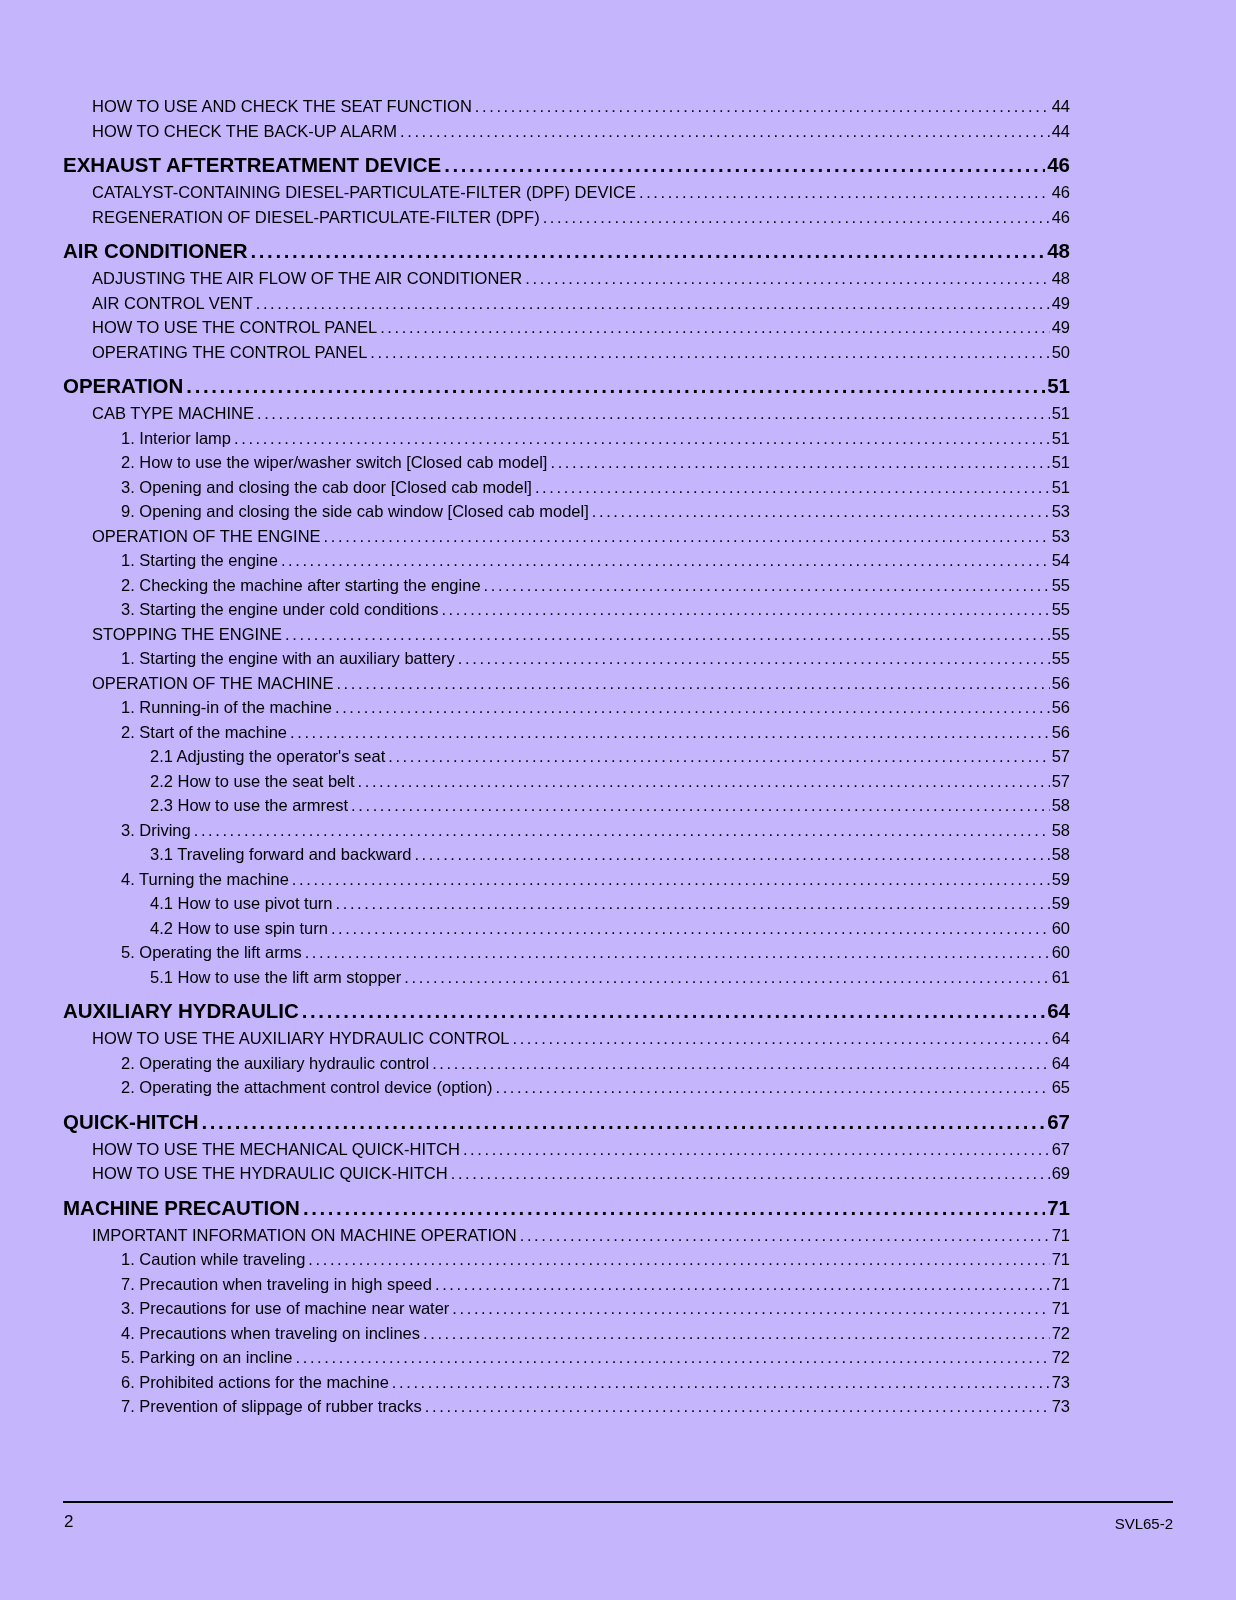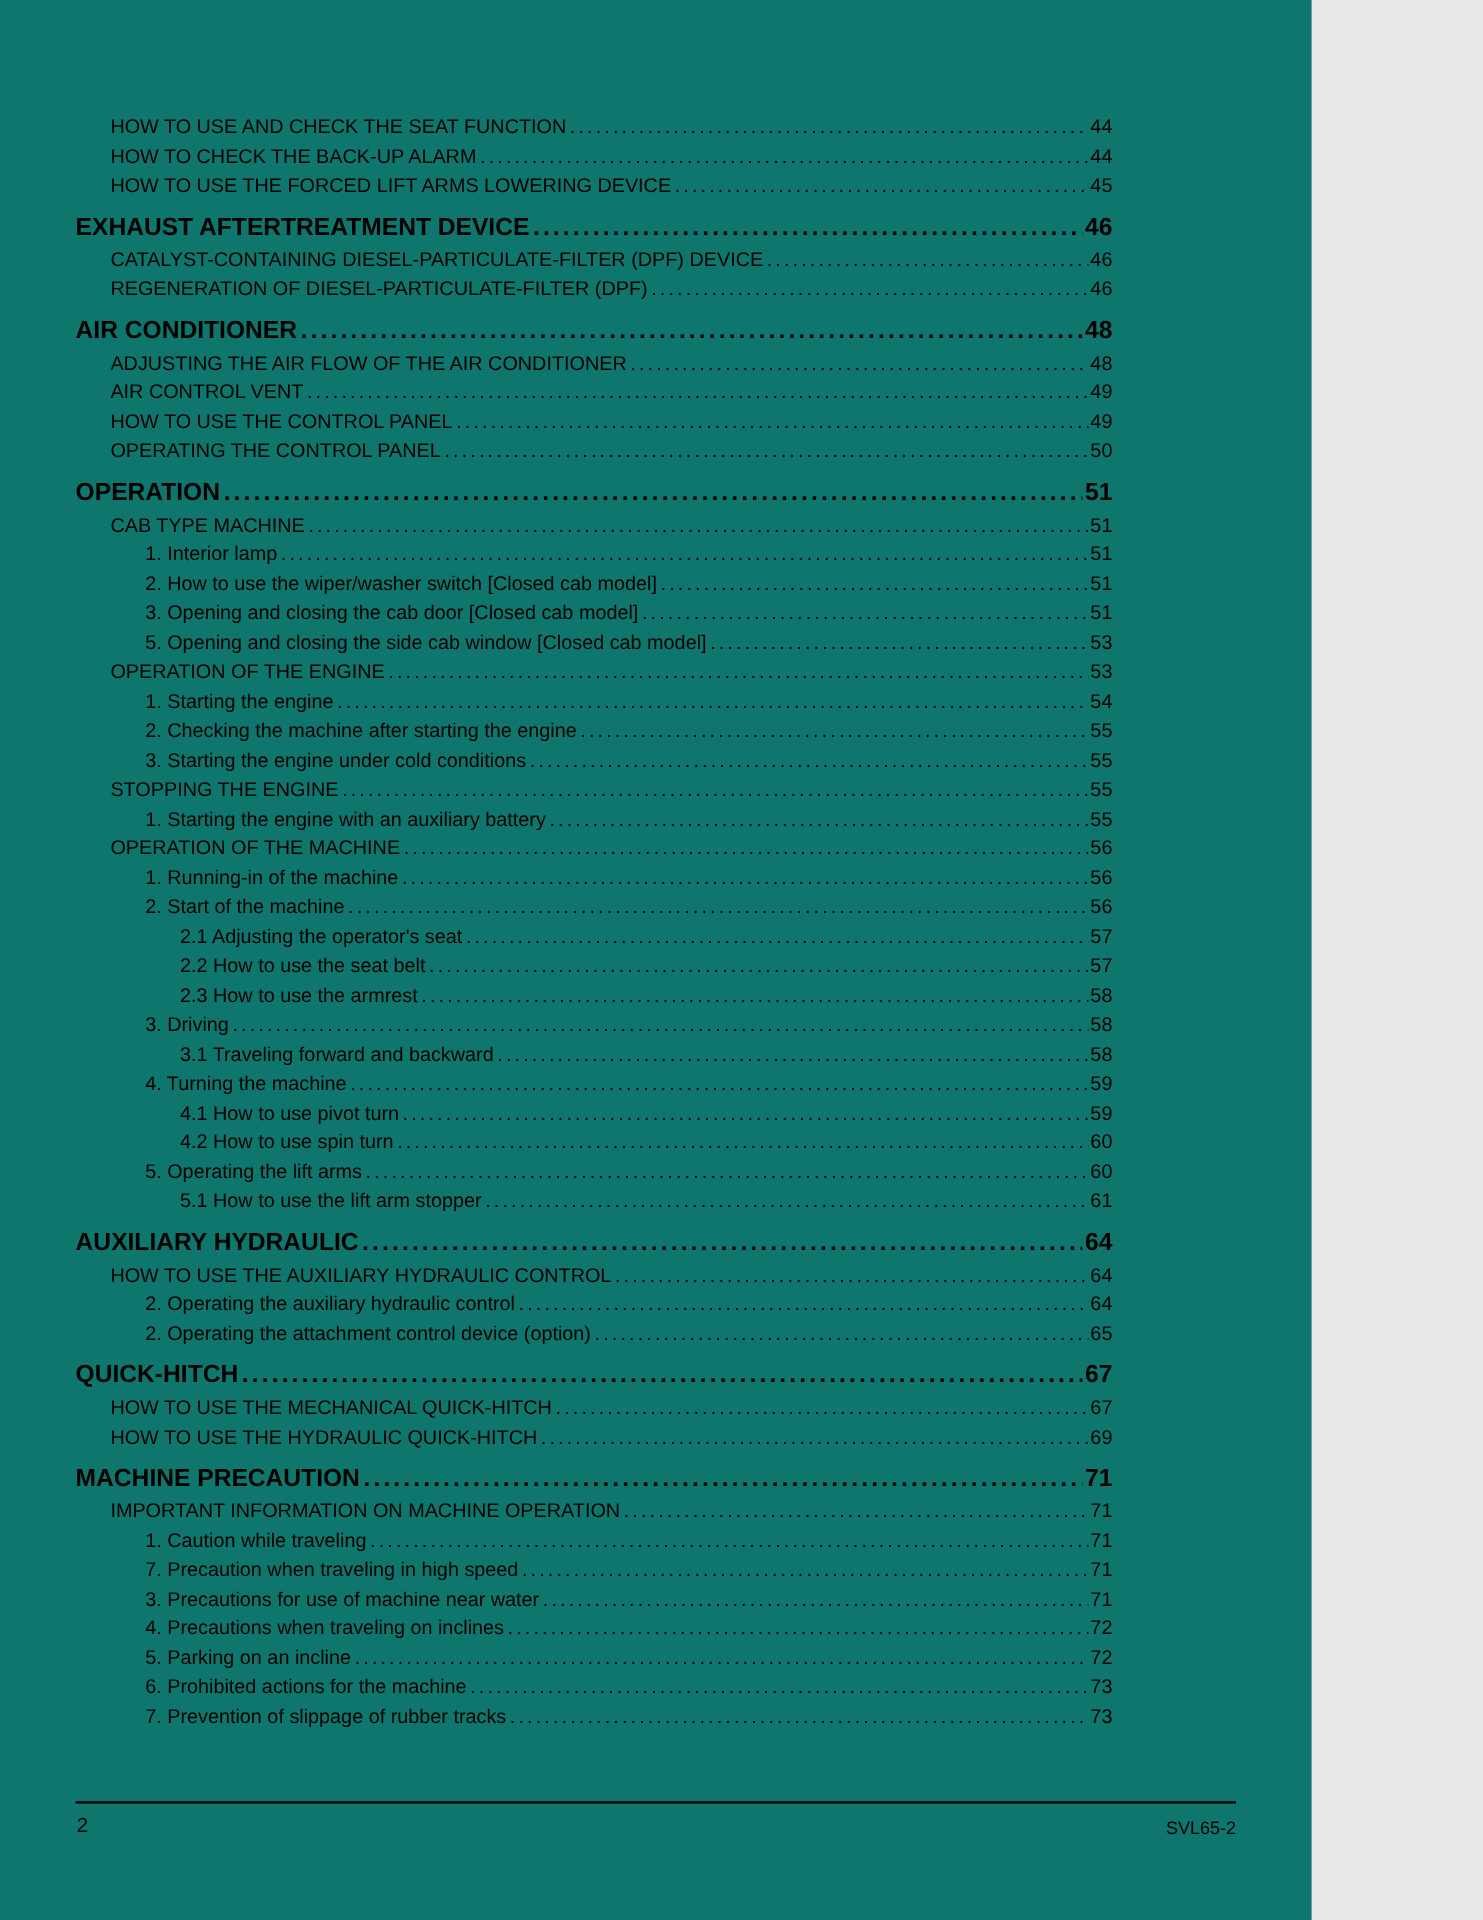--- a/index.html
+++ b/index.html
@@ -4,22 +4,22 @@
 <style>
   * { margin: 0; padding: 0; box-sizing: border-box; }
   html, body { background: #e8e8e8; }
   body {
     width: 1236px; height: 1600px;
     font-family: "Liberation Sans", sans-serif;
     color: #000;
   }
   .page {
     position: relative;
-    width: 1093px; height: 1600px;
-    background: #0f766e;
+    width: 1236px; height: 1600px;
+    background: #c4b5fd;
     overflow: hidden;
   }
   .toc {
     position: absolute;
     top: 94px; left: 63px; right: 166px;
   }
   .toc-row {
     display: flex;
     align-items: baseline;
     font-size: 16.5px;
@@ -77,25 +77,20 @@
       <div class="toc-row lvl1">
         <span class="t">HOW TO USE AND CHECK THE SEAT FUNCTION</span>
         <span class="leader"></span>
         <span class="p">44</span>
       </div>
       <div class="toc-row lvl1">
         <span class="t">HOW TO CHECK THE BACK-UP ALARM</span>
         <span class="leader"></span>
         <span class="p">44</span>
       </div>
-      <div class="toc-row lvl1">
-        <span class="t">HOW TO USE THE FORCED LIFT ARMS LOWERING DEVICE</span>
-        <span class="leader"></span>
-        <span class="p">45</span>
-      </div>
       <div class="toc-row lvl0">
         <span class="t">EXHAUST AFTERTREATMENT DEVICE</span>
         <span class="leader"></span>
         <span class="p">46</span>
       </div>
       <div class="toc-row lvl1">
         <span class="t">CATALYST-CONTAINING DIESEL-PARTICULATE-FILTER (DPF) DEVICE</span>
         <span class="leader"></span>
         <span class="p">46</span>
       </div>
@@ -148,21 +143,21 @@
         <span class="t">2. How to use the wiper/washer switch [Closed cab model]</span>
         <span class="leader"></span>
         <span class="p">51</span>
       </div>
       <div class="toc-row lvl2">
         <span class="t">3. Opening and closing the cab door [Closed cab model]</span>
         <span class="leader"></span>
         <span class="p">51</span>
       </div>
       <div class="toc-row lvl2">
-        <span class="t">5. Opening and closing the side cab window [Closed cab model]</span>
+        <span class="t">9. Opening and closing the side cab window [Closed cab model]</span>
         <span class="leader"></span>
         <span class="p">53</span>
       </div>
       <div class="toc-row lvl1">
         <span class="t">OPERATION OF THE ENGINE</span>
         <span class="leader"></span>
         <span class="p">53</span>
       </div>
       <div class="toc-row lvl2">
         <span class="t">1. Starting the engine</span>

